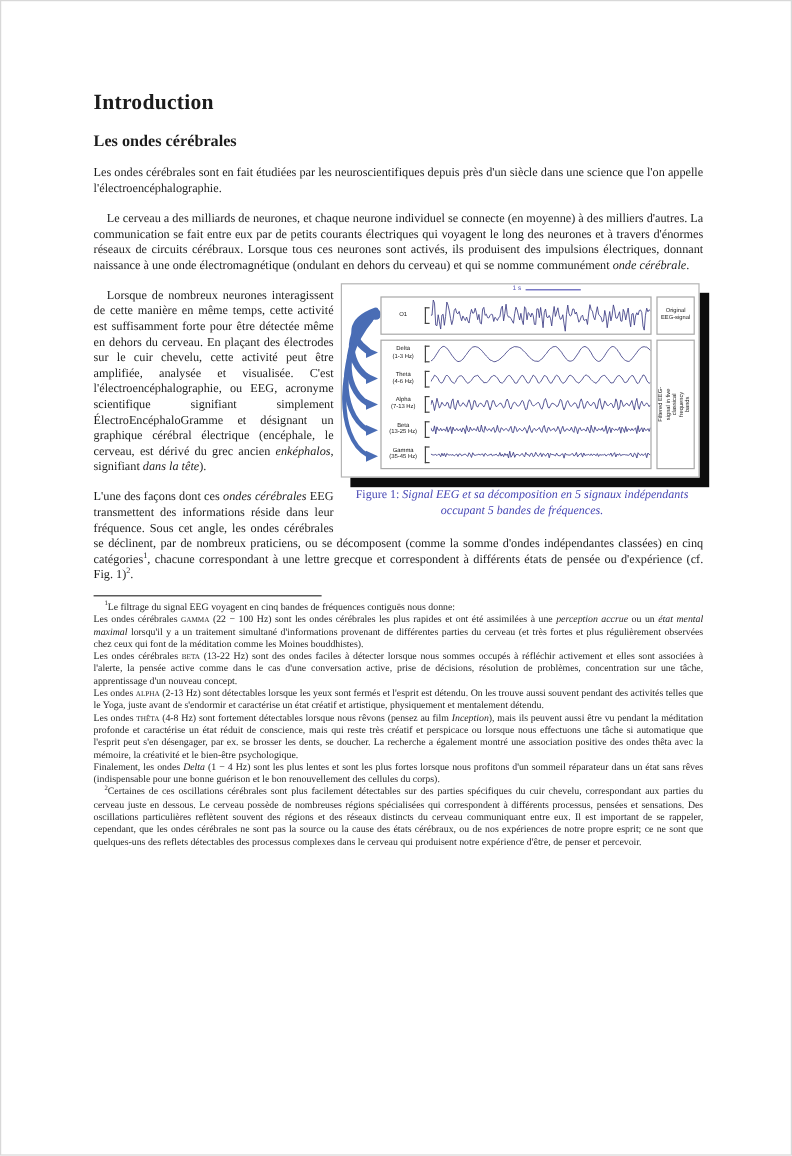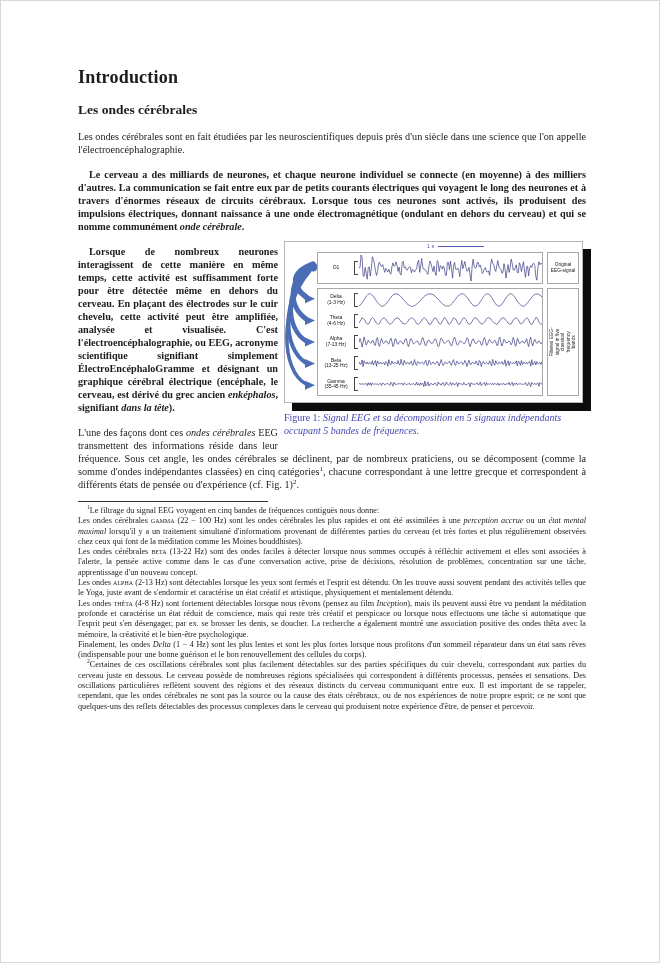--- a/index.html
+++ b/index.html
@@ -1,25 +1,25 @@
 <!DOCTYPE html>
 <html><head>
 <meta charset="utf-8">
 <style>
   html,body{margin:0;padding:0;}
   body{
     width:660px;height:963px;background:#ffffff;overflow:hidden;
     font-family:"Liberation Serif", serif;color:#1c1c1c;
     position:relative;box-sizing:border-box;border:1px solid #d8d8d8;
   }
-  .content{position:absolute;left:77px;top:12px;width:508px;padding-top:54px;}
+  .content{position:absolute;left:77px;top:0;width:508px;padding-top:74px;}
   h1.title{font-size:18px;margin:0 0 14px 0;font-weight:bold;letter-spacing:.2px;}
   h2.heading{font-size:13.5px;margin:0 0 9px 0;font-weight:bold;}
   p.body{font-size:10.2px;line-height:13px;text-align:justify;margin:12px 0 4px 0;}
-  p.indent{text-indent:11px;font-weight:bold;}
+  p.indent{text-indent:11px;}
   .seg-i{font-style:italic;}
   .seg-sc{font-variant:small-caps;}
   sup.seg-sup{font-size:68%;line-height:0;}
   
   .figwrap{float:right;width:302px;margin:4px 0 2px 6px;}
   .fig-panel{
     position:relative;width:297px;height:160px;background:#ffffff;
     border:1px solid #b5b5b5;box-shadow:8px 8px 0 0 #0d0d0d;
     font-family:"Liberation Sans", sans-serif;
   }
@@ -139,21 +139,21 @@
             <svg class="chsvg" width="178" height="20" viewBox="0 0 178 20" preserveAspectRatio="none">
               <path d="M0.0,9.3L1.0,9.9L2.0,10.2L3.0,10.0L4.0,9.7L5.0,10.7L6.0,9.6L7.0,9.6L8.0,11.6L9.0,8.7L10.0,10.9L11.0,8.8L12.0,11.6L13.0,8.9L14.0,9.9L15.0,10.2L16.0,9.9L17.0,10.3L18.0,9.7L19.0,11.0L20.0,10.0L21.0,9.4L22.0,11.4L23.0,9.3L24.0,9.3L25.0,10.9L26.0,10.2L27.0,9.7L28.0,9.4L29.0,10.6L30.0,11.3L31.0,8.3L32.0,9.7L33.0,12.2L34.0,8.3L35.0,10.1L36.0,10.5L37.0,10.1L38.0,9.9L39.0,9.5L40.0,10.2L41.0,9.6L42.0,9.3L43.0,11.3L44.0,8.8L45.0,9.6L46.0,10.8L47.0,10.2L48.0,9.9L49.0,9.3L50.0,11.0L51.0,10.1L52.0,10.2L53.0,9.4L54.0,10.7L55.0,10.9L56.0,8.1L57.0,11.1L58.0,9.4L59.0,11.5L60.0,8.8L61.0,10.5L62.0,9.3L63.0,12.6L64.0,7.0L65.0,12.0L66.0,10.5L67.0,7.8L68.0,12.1L69.0,9.9L70.0,9.7L71.0,9.8L72.0,11.0L73.0,10.1L74.0,8.8L75.0,10.5L76.0,11.8L77.0,8.0L78.0,9.9L79.0,9.8L80.0,11.4L81.0,9.0L82.0,8.7L83.0,11.6L84.0,11.0L85.0,7.9L86.0,9.9L87.0,11.3L88.0,10.3L89.0,8.4L90.0,11.6L91.0,9.1L92.0,9.6L93.0,11.2L94.0,9.5L95.0,8.5L96.0,12.5L97.0,8.9L98.0,9.8L99.0,9.8L100.0,10.2L101.0,10.9L102.0,8.6L103.0,10.5L104.0,10.8L105.0,10.8L106.0,9.4L107.0,9.2L108.0,12.8L109.0,8.6L110.0,10.0L111.0,10.0L112.0,10.3L113.0,10.2L114.0,9.4L115.0,9.0L116.0,11.0L117.0,10.4L118.0,8.0L119.0,11.7L120.0,10.1L121.0,9.4L122.0,8.7L123.0,11.9L124.0,8.5L125.0,10.6L126.0,10.1L127.0,10.0L128.0,9.6L129.0,10.7L130.0,9.2L131.0,10.7L132.0,9.5L133.0,9.9L134.0,10.8L135.0,9.0L136.0,11.4L137.0,9.7L138.0,10.3L139.0,10.0L140.0,10.1L141.0,9.4L142.0,11.1L143.0,10.1L144.0,9.6L145.0,10.3L146.0,8.5L147.0,11.3L148.0,9.6L149.0,8.2L150.0,11.8L151.0,9.3L152.0,10.4L153.0,9.0L154.0,10.8L155.0,10.0L156.0,9.9L157.0,9.8L158.0,10.1L159.0,10.1L160.0,10.5L161.0,10.0L162.0,8.5L163.0,11.1L164.0,11.6L165.0,8.6L166.0,9.4L167.0,12.7L168.0,8.3L169.0,9.7L170.0,10.6L171.0,9.2L172.0,10.7L173.0,9.8L174.0,8.8L175.0,12.4L176.0,8.5L177.0,9.7L178.0,10.0" fill="none" stroke="#3d3d85" stroke-width="0.7"></path>
             </svg>
           </div>
         </div>
       <div class="rbox rbox-orig">Original EEG-signal</div>
       <div class="rbox rbox-filt">
         <span class="rot">Filtered EEG-signal in five classical frequency bands</span>
       </div>
     </div>
-    <div class="caption" style="color: rgb(70, 70, 180);"><span>Figure 1: </span><span class="seg-i">Signal EEG et sa décomposition en 5 signaux indépendants occupant 5 bandes de fréquences.</span></div>
+    <div class="caption" style="color: rgb(70, 70, 180); text-align: center;"><span>Figure 1: </span><span class="seg-i">Signal EEG et sa décomposition en 5 signaux indépendants occupant 5 bandes de fréquences.</span></div>
   </div>
 
   <p class="body indent"><span>Lorsque de nombreux neurones interagissent de cette manière en même temps, cette activité est suffisamment forte pour être détectée même en dehors du cerveau. En plaçant des électrodes sur le cuir chevelu, cette activité peut être amplifiée, analysée et visualisée. C'est l'électroencéphalographie, ou EEG, acronyme scientifique signifiant simplement ÉlectroEncéphaloGramme et désignant un graphique cérébral électrique (encéphale, le cerveau, est dérivé du grec ancien </span><span class="seg-i">enképhalos</span><span>, signifiant </span><span class="seg-i">dans la tête</span><span>).</span></p>
   <p class="body"><span>L'une des façons dont ces </span><span class="seg-i">ondes cérébrales</span><span> EEG transmettent des informations réside dans leur fréquence. Sous cet angle, les ondes cérébrales se déclinent, par de nombreux praticiens, ou se décomposent (comme la somme d'ondes indépendantes classées) en cinq catégories</span><sup class="seg-sup">1</sup><span>,  chacune correspondant à une lettre grecque et correspondent à différents états de pensée ou d'expérience (cf. Fig. 1)</span><sup class="seg-sup">2</sup><span>.</span></p>
 
   <hr class="fnrule">
   <div class="fn">
       <div class="fnp fnind"><sup class="seg-sup">1</sup><span>Le filtrage du signal EEG voyagent en cinq bandes de fréquences contiguës nous donne:</span></div>
       <div class="fnp"><span>Les ondes cérébrales </span><span class="seg-sc">gamma</span><span> (22 − 100 Hz) sont les ondes cérébrales les plus rapides et ont été assimilées à une </span><span class="seg-i">perception accrue</span><span> ou un </span><span class="seg-i">état mental maximal</span><span> lorsqu'il y a un traitement simultané d'informations provenant de différentes parties du cerveau (et très fortes et plus régulièrement observées chez ceux qui font de la méditation comme les Moines bouddhistes).</span></div>
       <div class="fnp"><span>Les ondes cérébrales </span><span class="seg-sc">beta</span><span> (13-22 Hz) sont des ondes faciles à détecter lorsque nous sommes occupés à réfléchir activement et elles sont associées à l'alerte, la pensée active comme dans le cas d'une conversation active, prise de décisions, résolution de problèmes, concentration sur une tâche, apprentissage d'un nouveau concept.</span></div>

